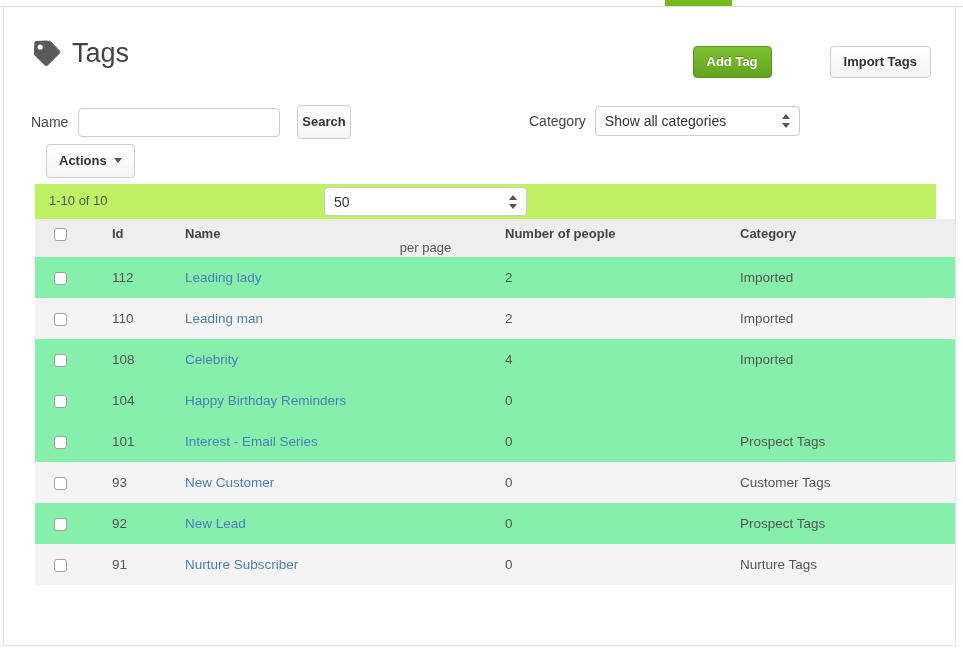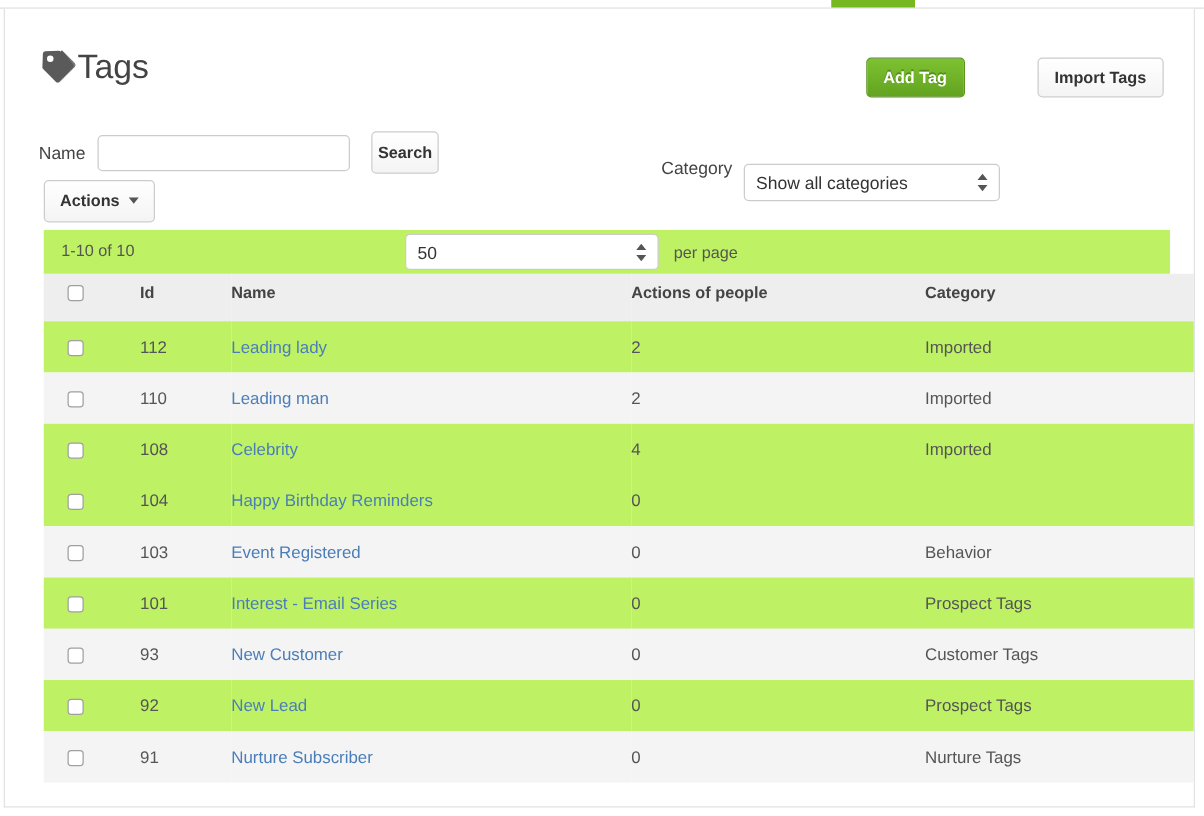--- a/index.html
+++ b/index.html
@@ -55,21 +55,21 @@
   .page-header {
     position: absolute;
     left: 27px;
     top: 31px;
     width: 900px;
     height: 46px;
   }
   .title-group {
     display: flex;
     align-items: center;
-    gap: 1px;
+    gap: 11px;
     position: absolute;
     left: 0;
     top: 0;
   }
   .tag-icon {
     width: 30px;
     height: 28px;
     display: block;
   }
   .page-title {
@@ -172,21 +172,20 @@
   }
   .select-box {
     position: relative;
     width: 205px;
     height: 30px;
     border: 1px solid #cccccc;
     border-radius: 4px;
     background: #ffffff;
     box-sizing: border-box;
     cursor: pointer;
-    margin-top: 25px;
   }
   .select-box .sel-value {
     position: absolute;
     left: 9px;
     top: 5px;
     font-size: 14px;
     color: #333333;
     line-height: 19px;
   }
   .spinner-arrows {
@@ -211,21 +210,21 @@
     border-bottom: 5px solid #555555;
   }
   .spinner-arrows .down {
     bottom: 1px;
     border-top: 5px solid #555555;
   }
 
   
   .actions-row {
     position: absolute;
-    left: 31px;
+    left: 42px;
     top: 137px;
   }
   .btn-actions {
     background: linear-gradient(#ffffff, #f4f4f4);
     border: 1px solid #cccccc;
     border-radius: 4px;
     color: #333333;
     font-size: 13px;
     font-weight: bold;
     padding: 8px 12px 9px;
@@ -262,21 +261,22 @@
     top: 9px;
     font-size: 13px;
     color: #555555;
   }
   .perpage-group {
     position: absolute;
     left: 289px;
     top: 3px;
     display: flex;
     align-items: center;
-    gap: 12px;
+    gap: 24px;
+    flex-direction: column;
   }
   .perpage-select {
     position: relative;
     width: 203px;
     height: 29px;
     border: 1px solid #cccccc;
     border-radius: 4px;
     background: #ffffff;
     box-sizing: border-box;
     cursor: pointer;
@@ -308,21 +308,21 @@
     padding: 7px 0 16px 0;
     border: none;
   }
   table.tag-table tbody td {
     font-size: 13.5px;
     color: #555555;
     padding: 13px 0;
     border: none;
     vertical-align: middle;
   }
-  table.tag-table tbody tr.odd { background: #bef264; }
+  table.tag-table tbody tr.odd { background: #86efac; }
   table.tag-table tbody tr.even { background: #f4f4f4; }
 
   .col-check { width: 58px; padding-left: 19px !important; }
   .col-id    { width: 73px; }
   .col-name  { width: 320px; }
   .col-num   { width: 235px; }
   .col-cat   { width: 215px; }
 
   th.col-check { padding-left: 19px !important; }
 
@@ -413,21 +413,21 @@
     </div>
 
     <table class="tag-table">
       <thead>
         <tr>
           <th class="col-check">
             <span class="cb"></span>
           </th>
           <th class="col-id">Id</th>
           <th class="col-name">Name</th>
-          <th class="col-num">Actions of people</th>
+          <th class="col-num">Number of people</th>
           <th class="col-cat">Category</th>
         </tr>
       </thead>
       <tbody id="table-body">
           <tr class="odd">
             <td class="col-check"><span class="cb"></span></td>
             <td class="col-id cell-id">112</td>
             <td class="col-name"><a class="row-link">Leading lady</a></td>
             <td class="col-num">2</td>
             <td class="col-cat">Imported</td>
@@ -446,27 +446,20 @@
             <td class="col-num">4</td>
             <td class="col-cat">Imported</td>
           </tr>
           <tr class="odd">
             <td class="col-check"><span class="cb"></span></td>
             <td class="col-id cell-id">104</td>
             <td class="col-name"><a class="row-link">Happy Birthday Reminders</a></td>
             <td class="col-num">0</td>
             <td class="col-cat"></td>
           </tr>
-          <tr class="even">
-            <td class="col-check"><span class="cb"></span></td>
-            <td class="col-id cell-id">103</td>
-            <td class="col-name"><a class="row-link">Event Registered</a></td>
-            <td class="col-num">0</td>
-            <td class="col-cat">Behavior</td>
-          </tr>
           <tr class="odd">
             <td class="col-check"><span class="cb"></span></td>
             <td class="col-id cell-id">101</td>
             <td class="col-name"><a class="row-link">Interest - Email Series</a></td>
             <td class="col-num">0</td>
             <td class="col-cat">Prospect Tags</td>
           </tr>
           <tr class="even">
             <td class="col-check"><span class="cb"></span></td>
             <td class="col-id cell-id">93</td>

